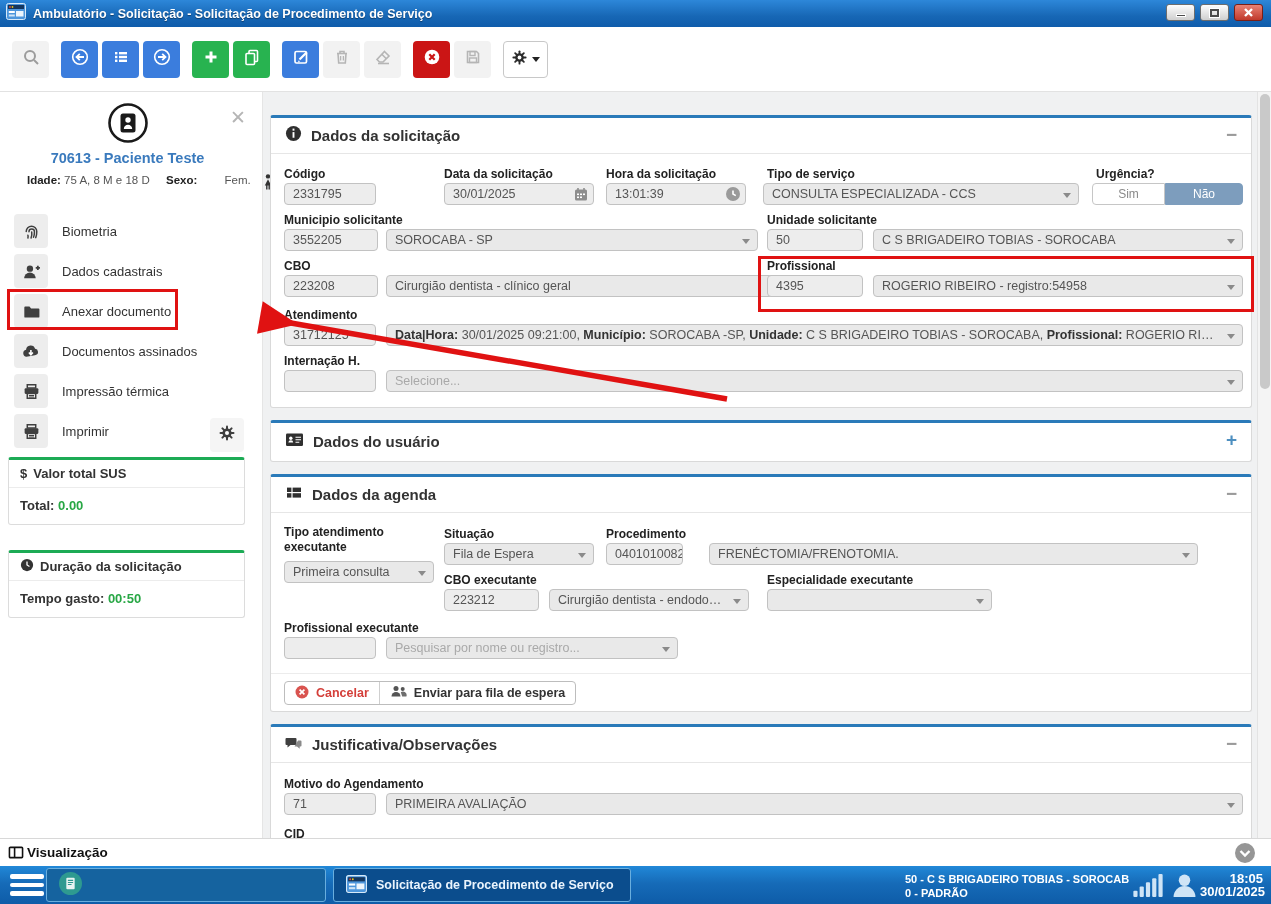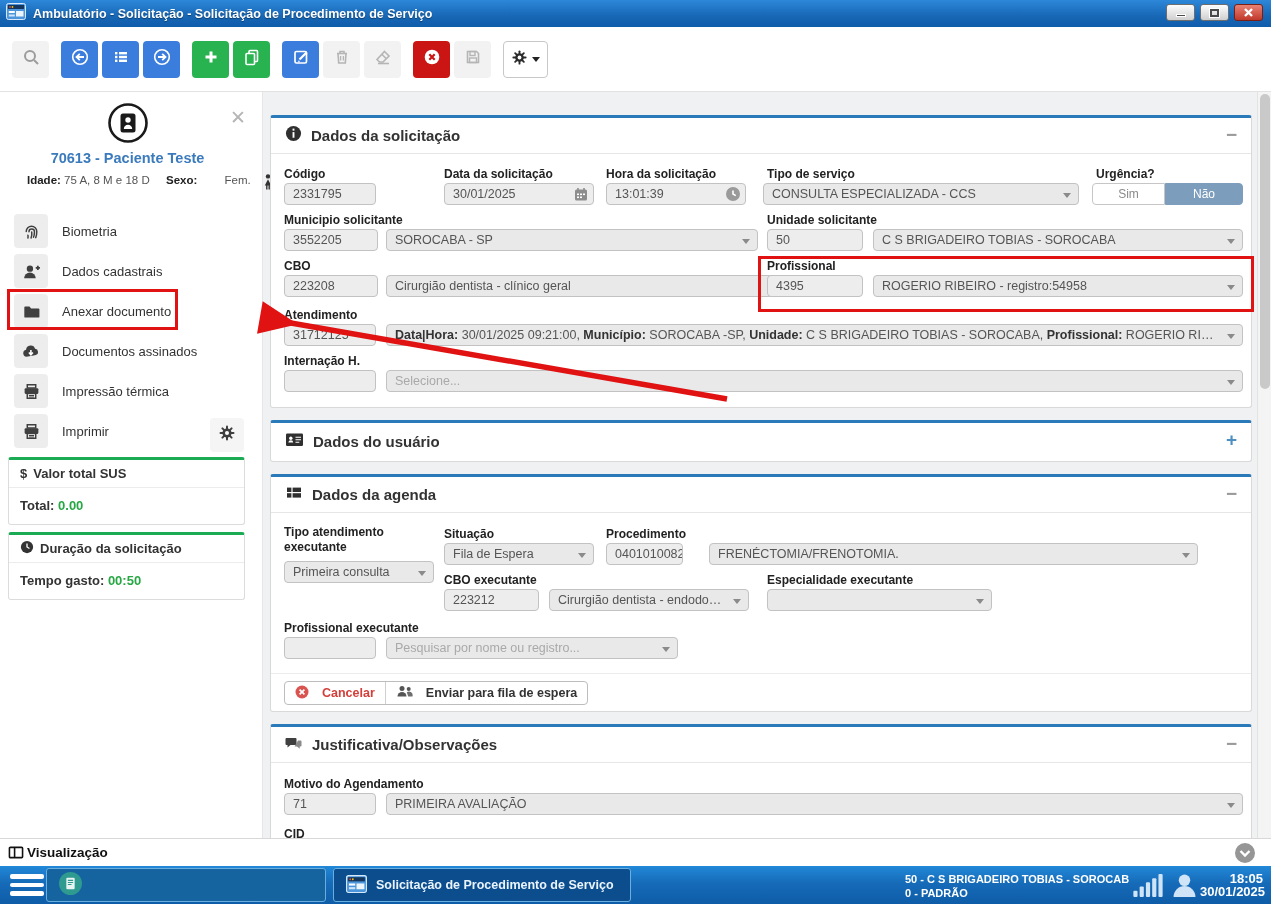--- a/index.html
+++ b/index.html
@@ -67,21 +67,21 @@
     display:flex; align-items:center; padding:0 22px 0 8px; }
   .sel .txt { font-size:12.5px; color:#555; white-space:nowrap; overflow:hidden; text-overflow:ellipsis;text-align:right; }
   .sel .txt b { color:#333; }
   .sel .ph2 { color:#a9a9a9; }
   .sel .sc { position:absolute; right:7px; top:9px; width:0; height:0; border-left:4px solid transparent; border-right:4px solid transparent; border-top:5px solid #8a8a8a; }
   .tgl { position:absolute; height:22px; line-height:20px; text-align:center; font-size:12px; border:1px solid #c6c6c6; }
   .tgl.off { background:#fff; color:#8a8a8a; border-radius:4px 0 0 4px; }
   .tgl.on  { background:#7d9dbd; color:#fff; border-radius:0 4px 4px 0; border-color:#7d9dbd;text-align:center; }
 
   .btngroup { position:absolute; display:inline-flex; border:1px solid #bdbdbd; border-radius:4px; background:#fff; overflow:hidden; height:24px; }
-  .gbtn { display:flex; align-items:center; gap:13px; padding:0 10px; font-size:12.5px; font-weight:bold; }
+  .gbtn { display:flex; align-items:center; gap:7px; padding:0 10px; font-size:12.5px; font-weight:bold; }
   .gbtn.cancel { color:#d43f3a; }
   .gbtn.send { color:#333; border-left:1px solid #cfcfcf; }
 
   .divline { position:absolute; left:0; width:100%; border-top:1px solid #ececec; }
 
   
   .vscroll { position:absolute; left:1257px; top:0; width:14px; height:746px; background:#f4f4f4; border-left:1px solid #e3e3e3; }
   .vthumb { position:absolute; left:2px; top:2px; width:10px; height:295px; background:#c9c9c9; border-radius:5px; }
 
   
@@ -349,21 +349,21 @@
         </div>
 
       <div class="spanel" style="top:365px">
         <div class="ph">
             <span>$</span>
             <span>Valor total SUS</span>
           </div>
         <div class="pv"><span>Total:</span> <span class="gval">0.00</span></div>
       </div>
 
-      <div class="spanel" style="top:440px">
+      <div class="spanel" style="top:458px">
         <div class="ph">
             <span><svg width="14" height="14" viewBox="0 0 16 16">
                 <circle cx="8" cy="8" r="7" fill="#333"></circle>
                 <path d="M8 4 V8 l2.8 1.7" stroke="#fff" stroke-width="1.5" fill="none"></path>
               </svg></span>
             <span>Duração da solicitação</span>
           </div>
         <div class="pv"><span>Tempo gasto:</span> <span class="gval">00:50</span></div>
       </div>
     </div>

